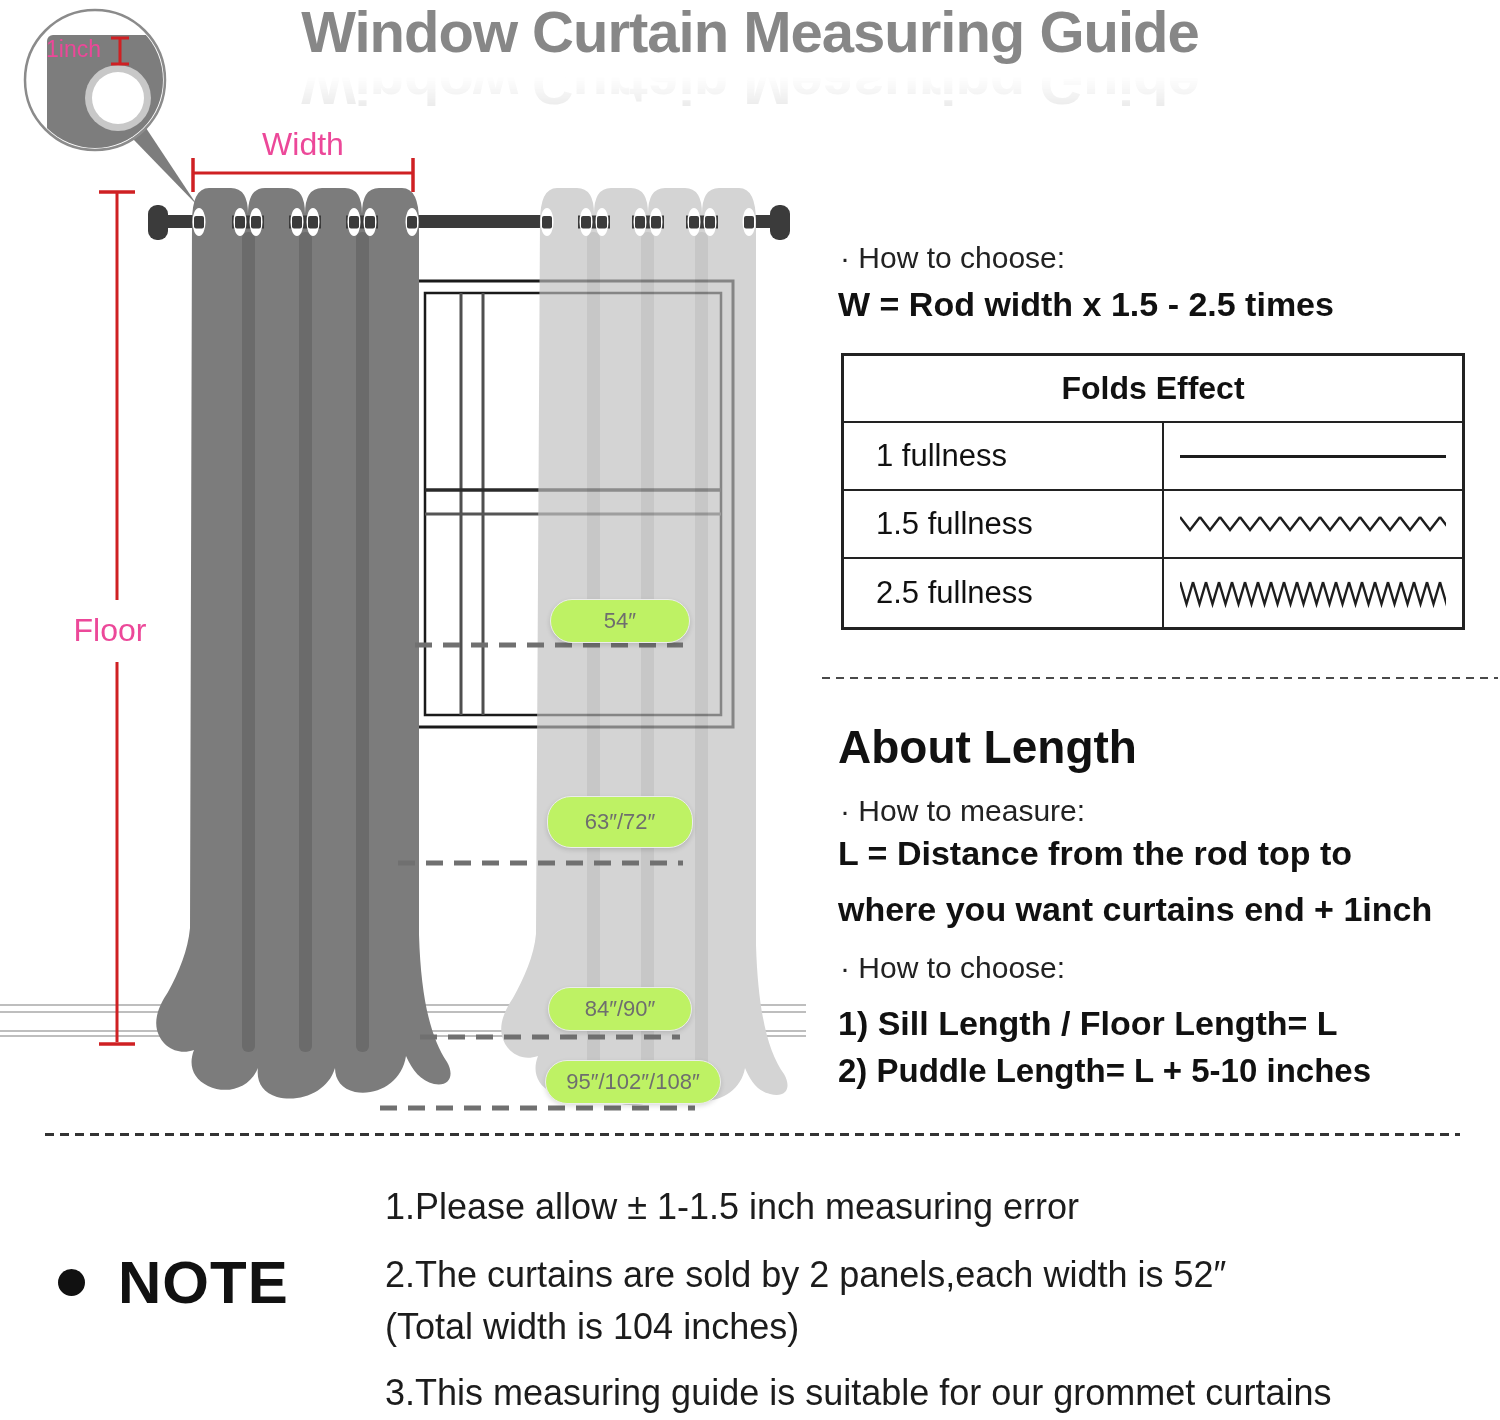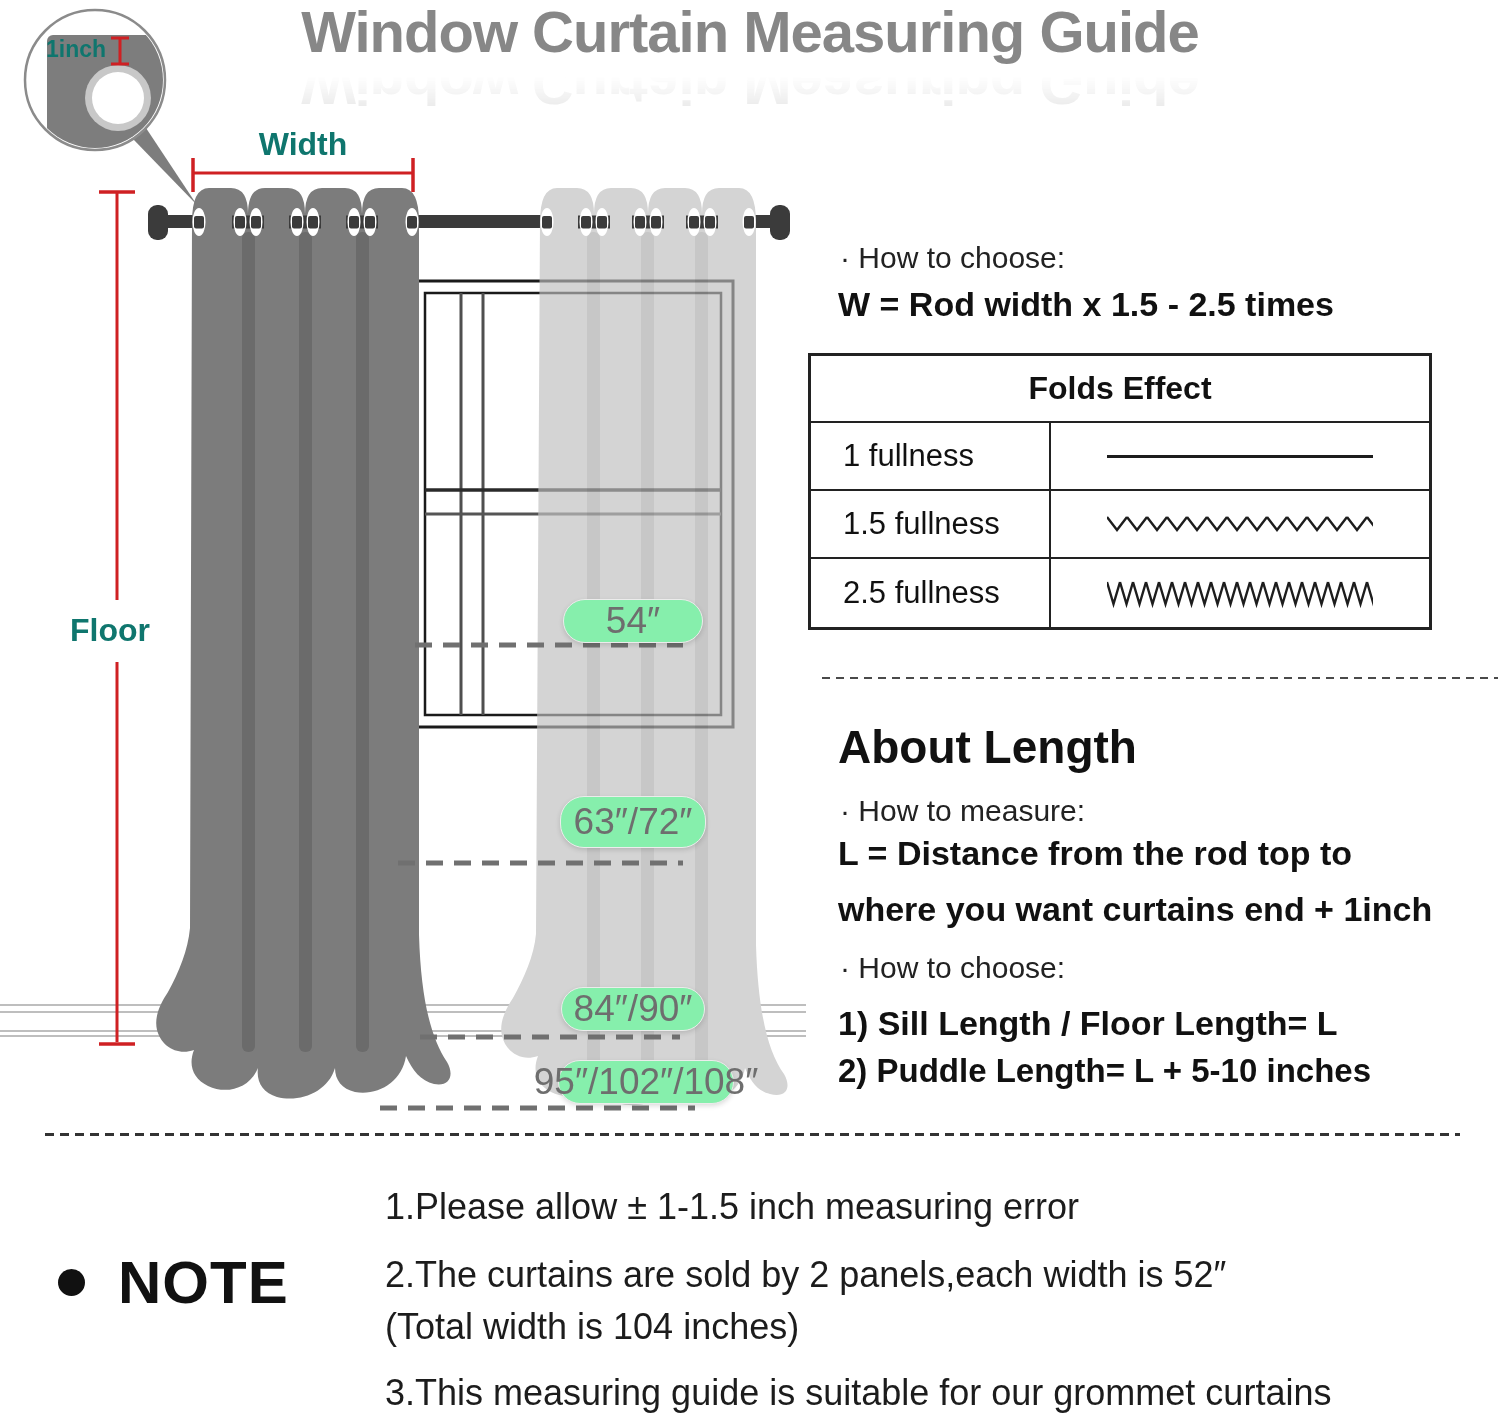--- a/index.html
+++ b/index.html
@@ -10,28 +10,28 @@
   .title-wrap { position:absolute; top:0; left:0; right:0; text-align:center; }
   .title { font-size:58px; font-weight:700; letter-spacing:-1px; color:#878787; line-height:1.1; }
   .title-reflect { font-size:58px; font-weight:700; letter-spacing:-1px; color:#878787; line-height:1.1;
     transform:scaleY(-1); margin-top:-12px; opacity:.32;
     -webkit-mask-image:linear-gradient(to bottom, rgba(0,0,0,.65) 0%, rgba(0,0,0,0) 62%);
     mask-image:linear-gradient(to bottom, rgba(0,0,0,.65) 0%, rgba(0,0,0,0) 62%); }
 
   
   .diagram-svg { position:absolute; left:0; top:0; width:810px; height:1150px; }
   .overlay { position:absolute; }
-  .red-label { color:#0f766e; font-weight:700; }
+  .red-label { color:#ec4899; font-weight:400; }
   .label-1inch { left:46px; top:36px; font-size:23px; }
   .label-width { left:193px; top:126px; width:220px; text-align:center; font-size:32px; }
   .label-length { left:40px; top:612px; width:140px; text-align:center; font-size:32px; }
 
-  .pill { position:absolute; background:#86efac; border:1px solid #ececec; border-radius:24px;
-    box-shadow:0 2px 5px rgba(0,0,0,.14); color:#6e6e6e; font-size:37px;
-    display:flex; align-items:center; justify-content:center;margin-left:13px; }
+  .pill { position:absolute; background:#bef264; border:1px solid #ececec; border-radius:24px;
+    box-shadow:0 2px 5px rgba(0,0,0,.14); color:#6e6e6e; font-size:22px;
+    display:flex; align-items:center; justify-content:center; }
   .pill-54  { left:550px; top:599px;  width:140px; height:44px; }
   .pill-63  { left:547px; top:796px;  width:146px; height:52px; }
   .pill-84  { left:548px; top:987px;  width:144px; height:44px; }
   .pill-95  { left:545px; top:1060px; width:176px; height:44px; }
 
   
   .rc { position:absolute; line-height:1.2; }
   .rc-heading { font-size:46px; font-weight:700; color:#111; }
   .rc-bullet  { font-size:30px; color:#222; }
   .rc-formula { font-size:34px; font-weight:600; color:#111; }
@@ -40,26 +40,26 @@
   .aw-formula { left:838px; top:284px; }
   .al-heading { left:838px; top:720px; }
   .al-measure { left:840px; top:793px; }
   .al-f1      { left:838px; top:833px; }
   .al-f2      { left:838px; top:889px; }
   .al-choose  { left:840px; top:950px; }
   .al-i1      { left:838px; top:1003px; font-size:34px; }
   .al-i2      { left:838px; top:1051px; font-size:33px; }
 
   
-  .folds-table { position:absolute; left:808px; top:353px; width:624px; border:3px solid #222; background:#fff; }
+  .folds-table { position:absolute; left:841px; top:353px; width:624px; border:3px solid #222; background:#fff; }
   .ft-header { height:67px; border-bottom:2px solid #222; display:flex; align-items:center; justify-content:center;
     font-size:32px; font-weight:600; color:#111; }
   .ft-row { display:flex; height:68px; border-bottom:2px solid #222; }
   .ft-row:last-child { border-bottom:none;border-radius:11px; }
-  .ft-label { width:240px; border-right:2px solid #222; display:flex; align-items:center;
+  .ft-label { width:320px; border-right:2px solid #222; display:flex; align-items:center;
     padding-left:32px; font-size:31px; color:#111; }
   .ft-effect { flex:1; display:flex; align-items:center; justify-content:center; }
   .line-straight { width:266px; height:3px; background:#1d1d1d; }
 
   
   .dash-div { position:absolute; height:2px;
     background:repeating-linear-gradient(90deg,#4a4a4a 0 8px, transparent 8px 14px); }
   .dash-right { left:822px; top:677px; width:676px; }
   .dash-main  { left:45px;  top:1133px; width:1415px;
     background:repeating-linear-gradient(90deg,#333 0 9px, transparent 9px 15px); height:2.5px; }

